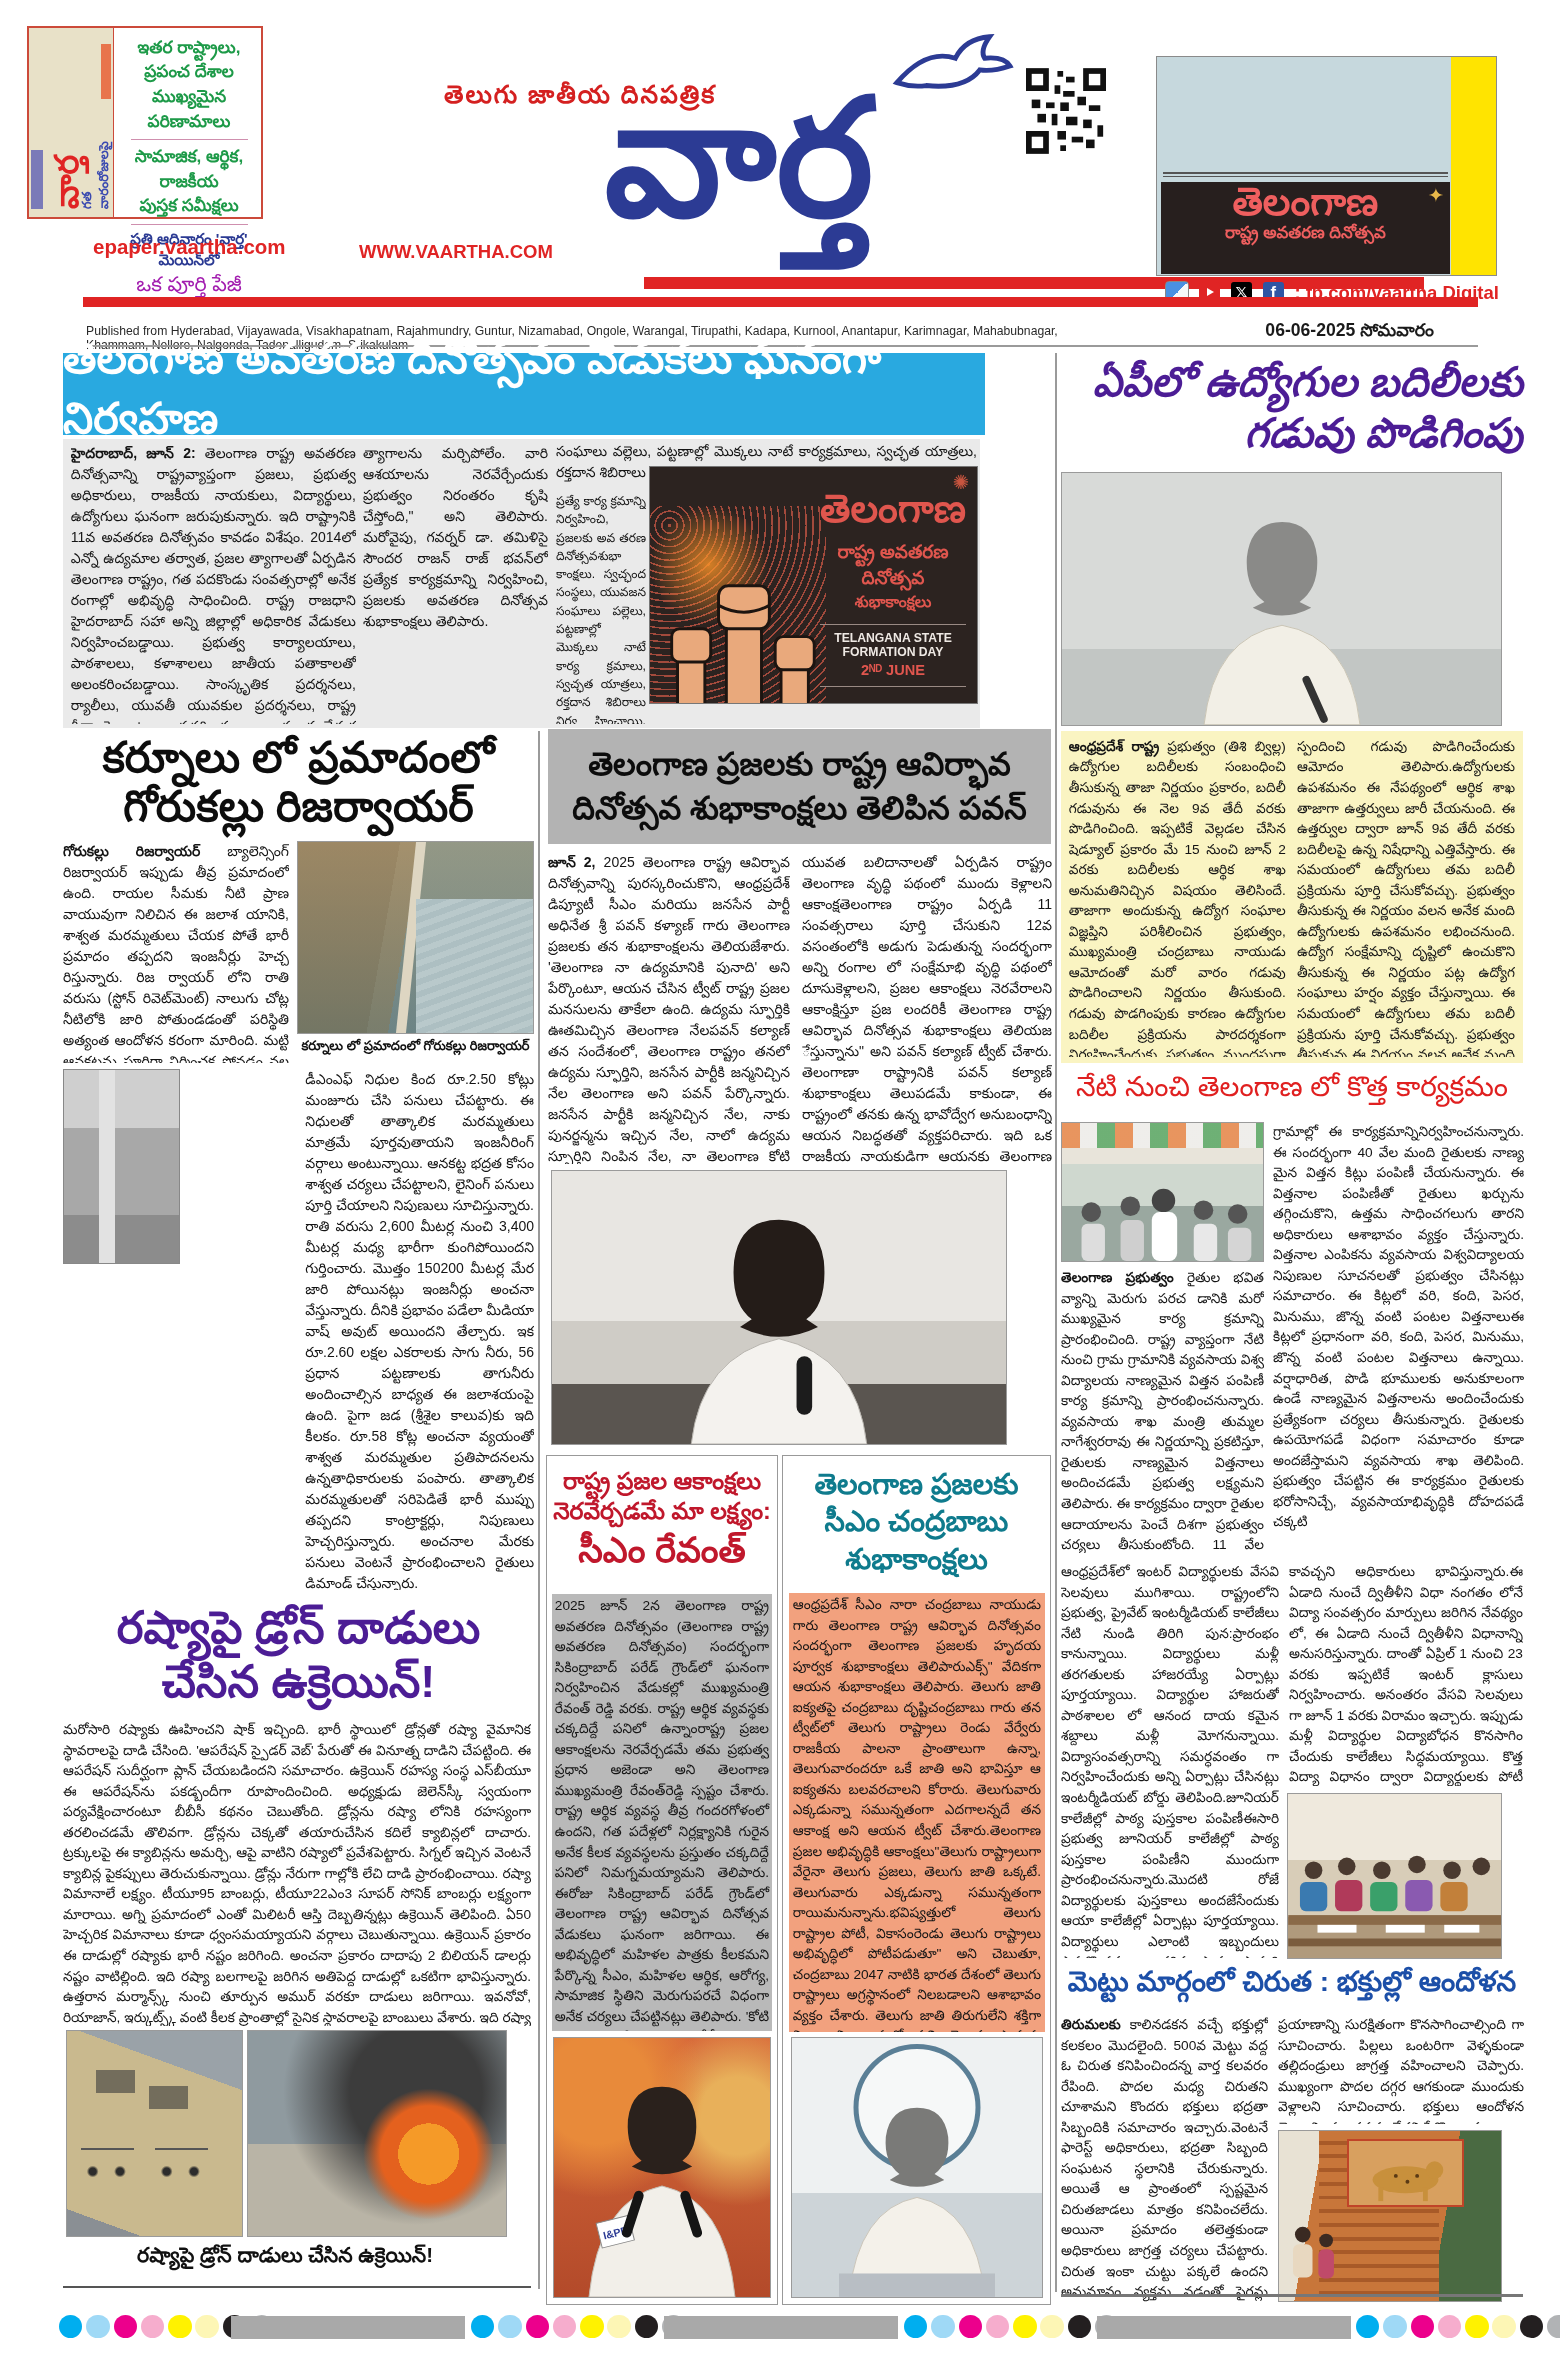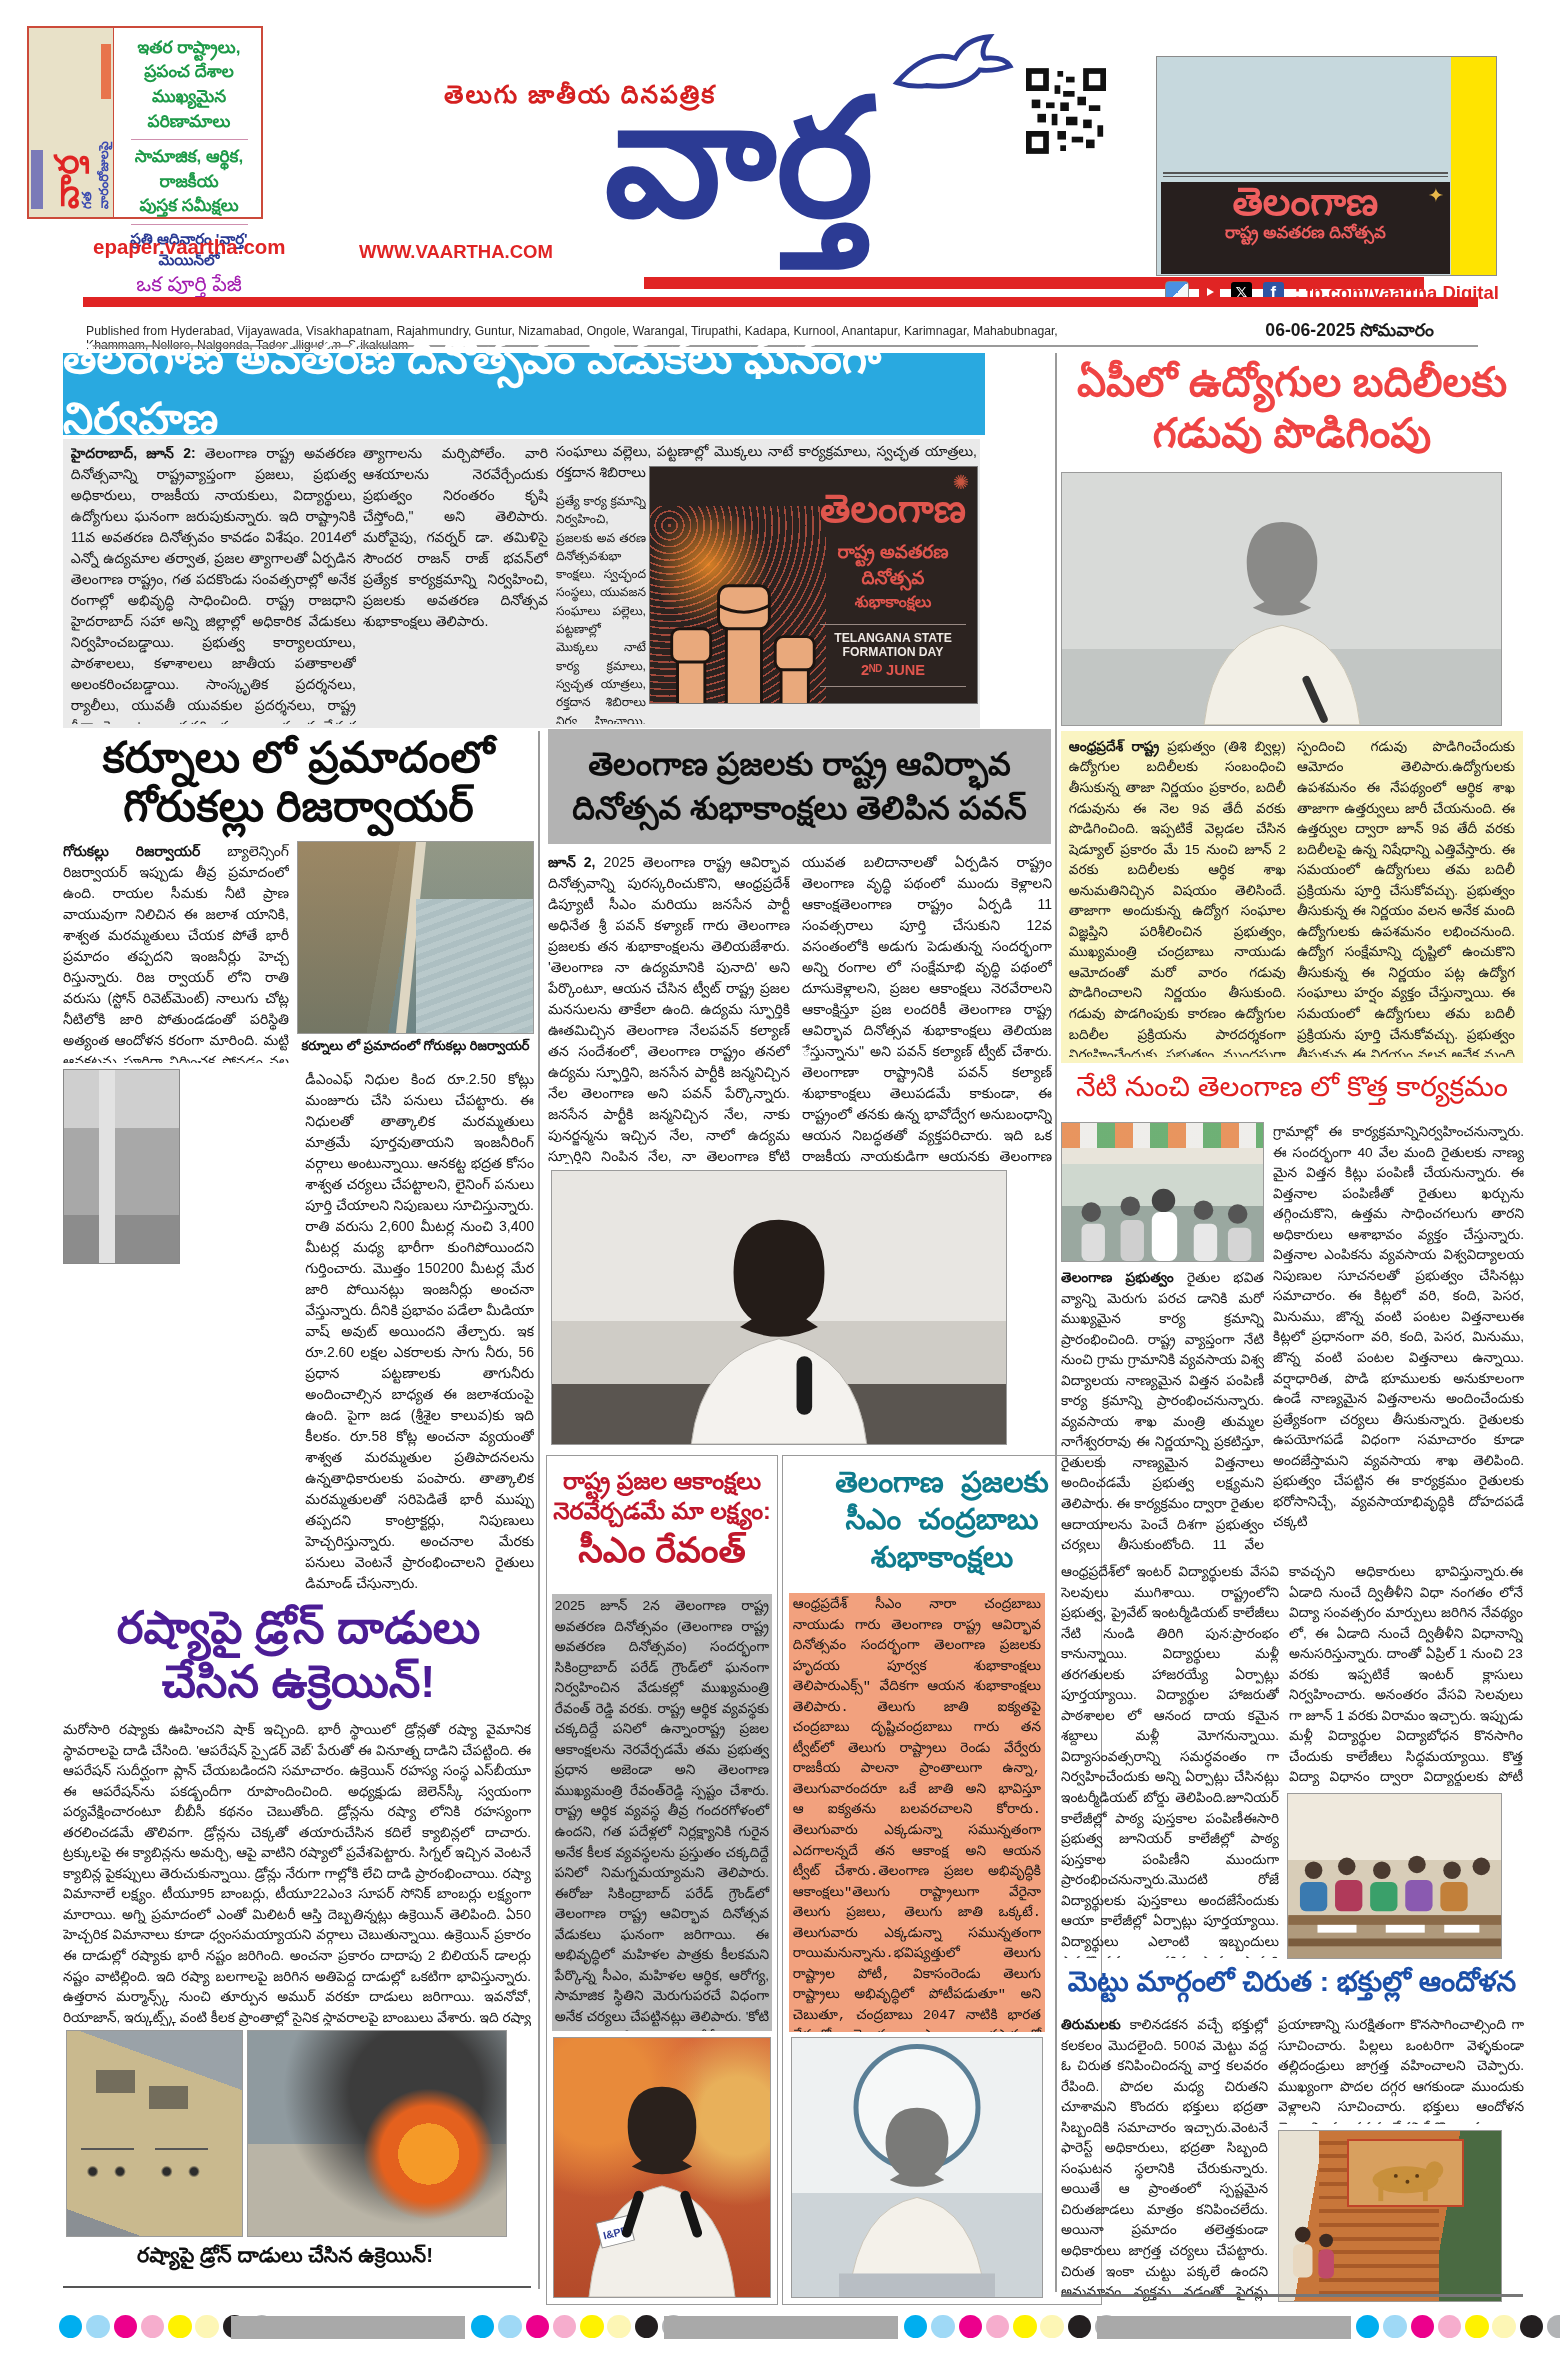--- a/index.html
+++ b/index.html
@@ -32,21 +32,21 @@
   .banner .t2{color:#ef5f5f;font-weight:800;font-size:16.6px;text-align:center;}
   .spark{position:absolute;color:#e8b84a;font-size:19.5px;}
   .soc{display:inline-block;width:21.5px;height:21.5px;border-radius:3.9px;vertical-align:middle;margin-right:5.9px;position:relative;}
   .fb{background:#2f55a4;color:#fff;font-weight:800;text-align:center;font-size:16.6px;line-height:21.5px;border-radius:2.9px;}
   .yt{background:#e02424;}
   .yt:after{content:"";position:absolute;left:7.8px;top:5.9px;border-left:7.8px solid #fff;border-top:4.9px solid transparent;border-bottom:4.9px solid transparent;}
   .xx{background:#000;color:#fff;font-weight:800;text-align:center;line-height:21.5px;font-size:14.6px;border-radius:2.9px;}
   .gn{background:linear-gradient(135deg,#4a90e2 50%,#f6f8fa 50%);border:1px solid #888;}
   
   .h-cyan{background:#29a9e0;color:#fff;font-weight:800;font-size:43px;display:flex;align-items:center;justify-content:center;}
-  .h-orange{color:#ef4444;font-weight:800;font-size:41px;line-height:1.25;text-align:center;}
+  .h-orange{color:#4c1d95;font-weight:800;font-size:41px;line-height:1.25;text-align:right;font-style:italic;}
   .h-black{color:#0d0d0d;font-weight:800;text-align:center;}
   .h-green{color:#4c1d95;font-weight:800;font-size:45px;line-height:1.2;text-align:center;}
   .h-red{color:#e02020;font-weight:400;font-size:28px;text-align:center;}
   .h-blue{color:#1c4fa8;font-weight:800;font-size:28px;text-align:center;}
   .h-dred{color:#c0182c;font-weight:800;text-align:center;line-height:1.3;}
   .h-teal{color:#0f7b8d;font-weight:800;text-align:center;line-height:1.3;}
   .graybox{background:#b3b3b3;color:#0c0c0c;font-weight:800;font-size:32px;line-height:1.35;display:flex;align-items:center;justify-content:center;text-align:center;}
   .story1bg{background:#eaeaea;}
   .ybg{background:#faf4c2;}
   .salmon{background:#f2a17e;}
@@ -262,21 +262,21 @@
         <path d="M95 14 Q126 14 130 48 Q132 78 116 90 L126 96 Q95 112 64 96 L74 90 Q58 78 60 48 Q64 14 95 14Z" fill="#2a211c"></path>
         <path d="M20 230 Q30 130 95 116 Q160 130 170 230Z" fill="#f2efe9" stroke="#c2bdb4"></path>
         <rect x="30" y="150" width="34" height="26" fill="#fff" stroke="#888" transform="rotate(-14 47 163)"></rect>
         <text x="34" y="168" font-size="11" font-weight="bold" fill="#2c3b94" transform="rotate(-14 47 163)">I&amp;PR</text>
         <rect x="60" y="120" width="10" height="50" rx="5" fill="#151515" transform="rotate(18 65 145)"></rect>
         <rect x="120" y="120" width="10" height="50" rx="5" fill="#151515" transform="rotate(-18 125 145)"></rect>
       </svg>
     </div>
   </div>
 
-  <div class="abs boxed" style="left:782px;top:1455px;width:320px;height:850px;font-family:Liberation Mono, monospace;">
+  <div class="abs boxed" style="left:782px;top:1455px;width:269px;height:850px;">
     <div class="h-teal pre" style="font-size:29px;margin-top:9.8px;">తెలంగాణ ప్రజలకు
 సీఎం చంద్రబాబు
 శుభాకాంక్షలు</div>
     <div class="salmon body-txt" style="position:absolute;left:5.9px;top:137px;width:256px;height:439px;font-size:13.7px;padding:2px 3.9px;box-sizing:border-box;">ఆంధ్రప్రదేశ్ సీఎం నారా చంద్రబాబు నాయుడు గారు తెలంగాణ రాష్ట్ర ఆవిర్భావ దినోత్సవం సందర్భంగా తెలంగాణ ప్రజలకు హృదయ పూర్వక శుభాకాంక్షలు తెలిపారుఎక్స్" వేదికగా ఆయన శుభాకాంక్షలు తెలిపారు. తెలుగు జాతి ఐక్యతపై చంద్రబాబు దృష్టిచంద్రబాబు గారు తన ట్వీట్‌లో తెలుగు రాష్ట్రాలు రెండు వేర్వేరు రాజకీయ పాలనా ప్రాంతాలుగా ఉన్నా, తెలుగువారందరూ ఒకే జాతి అని భావిస్తూ ఆ ఐక్యతను బలవరచాలని కోరారు. తెలుగువారు ఎక్కడున్నా సమున్నతంగా ఎదగాలన్నదే తన ఆకాంక్ష అని ఆయన ట్వీట్ చేశారు.తెలంగాణ ప్రజల అభివృద్ధికి ఆకాంక్షలు"తెలుగు రాష్ట్రాలుగా వేరైనా తెలుగు ప్రజలు, తెలుగు జాతి ఒక్కటే. తెలుగువారు ఎక్కడున్నా సమున్నతంగా రాయిమనున్నాను.భవిష్యత్తులో తెలుగు రాష్ట్రాల పోటీ, వికాసంరెండు తెలుగు రాష్ట్రాలు అభివృద్ధిలో పోటీపడుతూ" అని చెబుతూ, చంద్రబాబు 2047 నాటికి భారత దేశంలో తెలుగు రాష్ట్రాలు అగ్రస్థానంలో నిలబడాలని ఆశాభావం వ్యక్తం చేశారు. తెలుగు జాతి తిరుగులేని శక్తిగా నిలవాలని ఇందులో ప్రతి తెలుగు పౌరుడు భాగస్వామి కావాలని ఆకాంక్షిస్తున్నాను" అని చంద్రబాబు తన ఎక్స్ పోస్టులో రాసుకొచ్చారు.</div>
     <div class="photo" style="left:7.8px;top:581px;width:252px;height:261px;background:linear-gradient(#eef1f2 0 60%,#cdd4d8 60%);">
       <div class="abs" style="left:50%;top:5.9px;transform:translateX(-50%);width:117px;height:117px;border-radius:50%;background:#f6f8f8;border:5.9px solid #5a7f96;"></div>
       <svg class="sil" width="195" height="205" viewBox="0 0 200 210">
         <path d="M100 16 Q128 16 132 46 Q134 72 118 84 L128 90 Q100 104 72 90 L82 84 Q66 72 68 46 Q72 16 100 16Z" fill="#7a7a78"></path>
         <path d="M30 210 Q40 120 100 108 Q160 120 170 210Z" fill="#f4f1ea" stroke="#c8c3b8"></path>
         <rect x="20" y="186" width="160" height="24" fill="#b8bec4"></rect>

